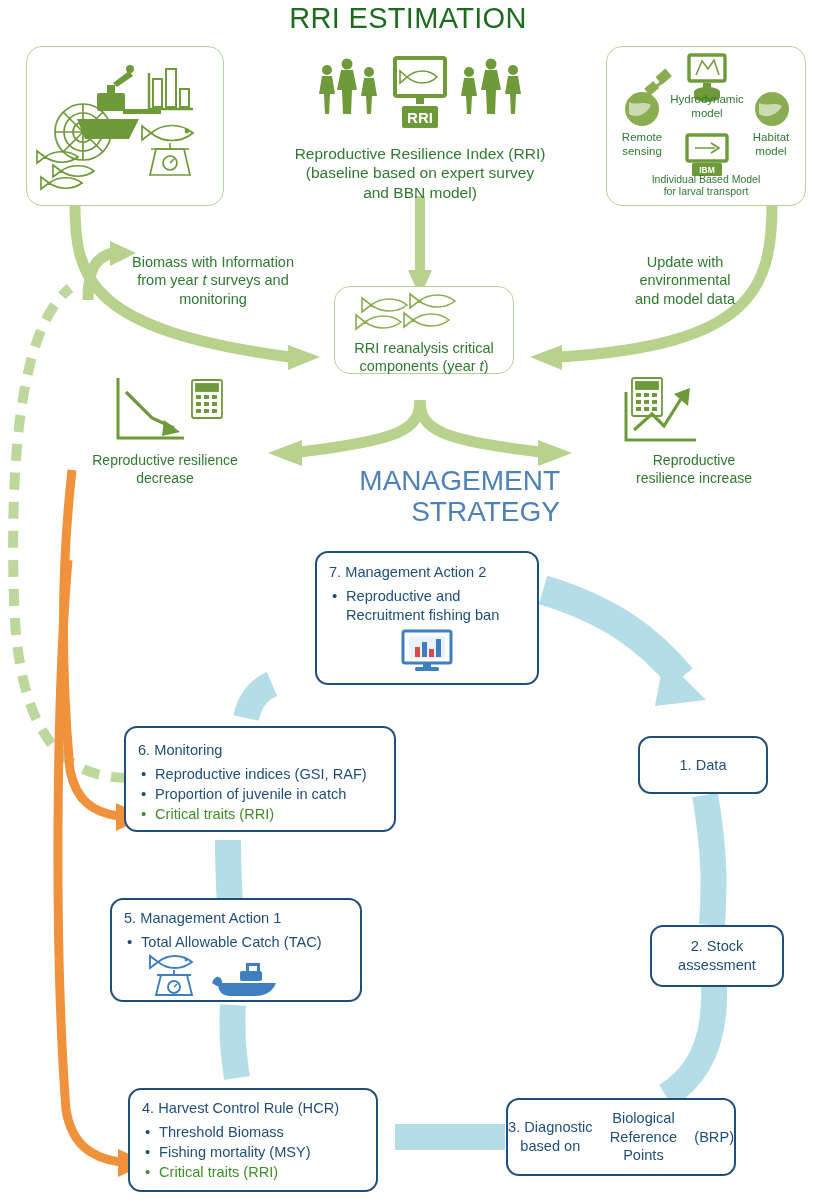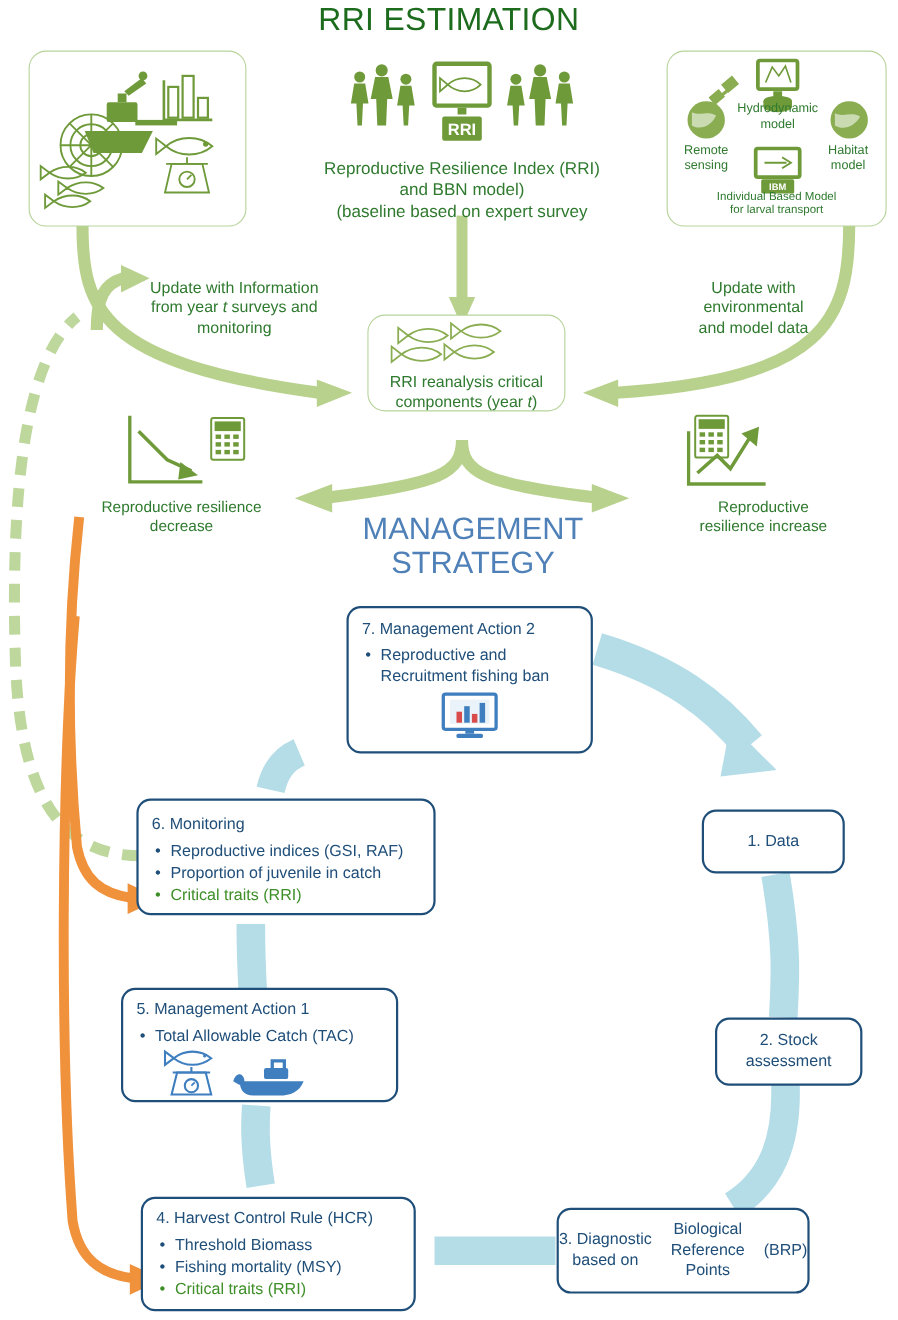--- a/index.html
+++ b/index.html
@@ -4,21 +4,21 @@
 <style>
   html,body{margin:0;padding:0;background:#fff;}
   body{width:816px;height:1200px;position:relative;overflow:hidden;
        font-family:"Liberation Sans","DejaVu Sans",sans-serif;}
   #stage{position:absolute;left:0;top:0;width:816px;height:1200px;}
   .abs{position:absolute;}
   svg.layer{position:absolute;left:0;top:0;width:816px;height:1200px;pointer-events:none;}
 
   .title-green{color:#1d6b1d;font-size:29px;font-weight:400;letter-spacing:.3px;
                text-align:center;white-space:nowrap;}
-  .title-blue{color:#4f81b8;font-size:28px;font-weight:400;text-align:center;
+  .title-blue{color:#4f81b8;font-size:28px;font-weight:400;text-align:right;
               line-height:1.12;}
 
   .greenbox{border:1.6px solid #b7d39a;border-radius:16px;background:#fff;}
   .gtext{color:#2f7a2f;font-size:15.5px;line-height:1.25;text-align:center;}
   .gtext.sm{font-size:11.5px;line-height:1.2;}
   .gtext.xs{font-size:10.5px;line-height:1.15;}
   .gtext.arrowlbl{font-size:14.5px;line-height:1.26;}
   .gtext.reslbl{font-size:14px;line-height:1.25;}
 
   .bluebox{border:2.1px solid #1f4e79;border-radius:13px;background:#fff;
@@ -178,22 +178,22 @@
         <g transform="translate(204,12)">
           <circle cx="9" cy="6" r="5"></circle>
             <path d="M4,12 h10 l3,18 h-5 l-1,20 h-4 l-1,-20 h-5 z"></path>
         </g>
       </g>
     </svg>
   </div>
 
   <div class="abs gtext" style="left:252px;top:144px;width:336px;">
     <div>Reproductive Resilience Index (RRI)</div>
+    <div>(baseline based on expert survey</div>
     <div>and BBN model)</div>
-    <div>(baseline based on expert survey</div>
   </div>
 
   <div class="abs greenbox" style="left:606px;top:46px;width:198px;height:158px;">
     <svg width="198" height="158" viewBox="0 0 198 158">
 
       <g>
         <rect x="82" y="8" width="36" height="26" rx="2" fill="none" stroke="#6f9a3a" stroke-width="3.4"></rect>
         <path d="M89,28 L95,14 L101,22 L107,13 L112,28" fill="none" stroke="#6f9a3a" stroke-width="1.5"></path>
         <path d="M96,36 h8 v5 h-8 z" fill="#6f9a3a"></path>
         <ellipse cx="100" cy="45" rx="13" ry="5" fill="#6f9a3a"></ellipse>
@@ -234,21 +234,21 @@
       <div>Habitat</div>
       <div>model</div>
     </div>
     <div class="abs gtext xs" style="left:6px;top:126px;width:186px;">
       <div>Individual Based Model</div>
       <div>for larval transport</div>
     </div>
   </div>
 
   <div class="abs gtext arrowlbl" style="left:108px;top:253px;width:210px;">
-    <div>Update with Information</div>
+    <div>Biomass with Information</div>
     <div><span>from year </span><i class="ital">t</i><span> surveys and</span></div>
     <div>monitoring</div>
   </div>
 
   <div class="abs gtext arrowlbl" style="left:612px;top:253px;width:146px;">
     <div>Update with</div>
     <div>environmental</div>
     <div>and model data</div>
   </div>
 

